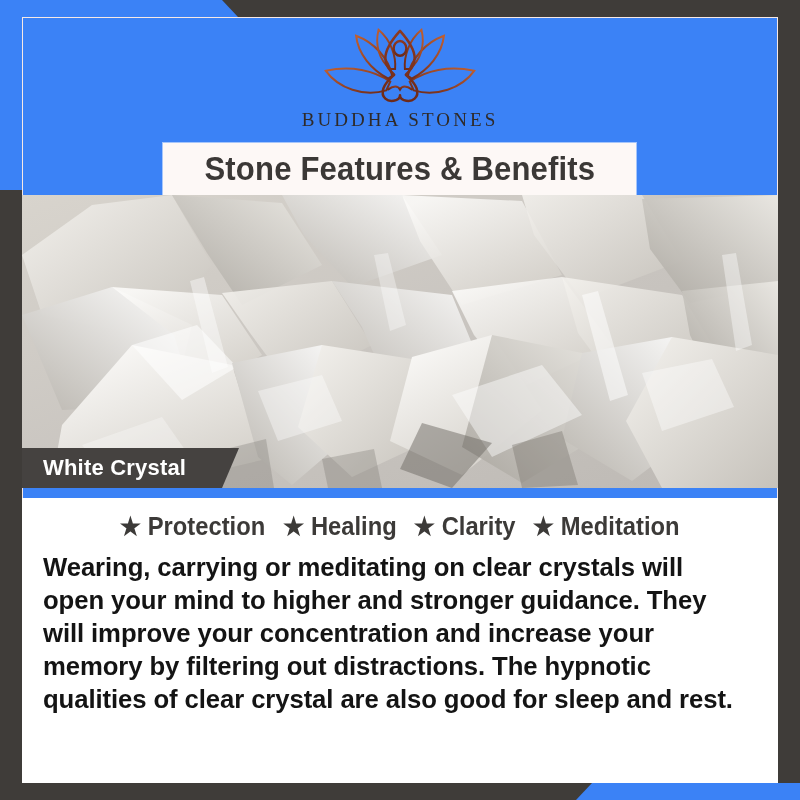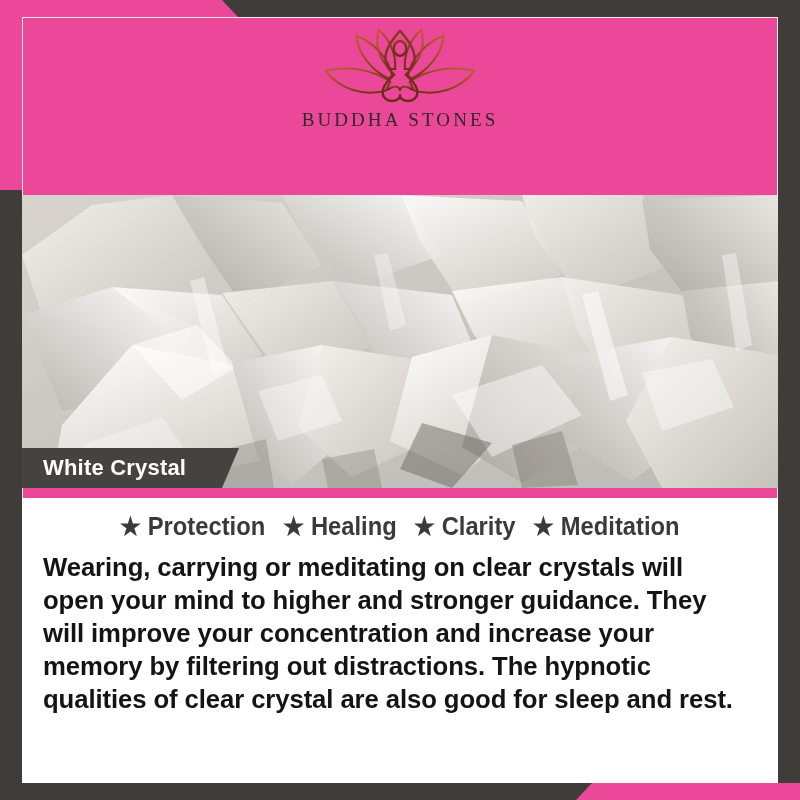--- a/index.html
+++ b/index.html
@@ -8,21 +8,21 @@
     background: #ffffff;
   }
   body {
     font-family: "Liberation Sans", sans-serif;
   }
 
   #poster {
     position: relative;
     width: 800px;
     height: 800px;
-    background: #ec4899;
+    background: #3b82f6;
     overflow: hidden;
   }
 
   
   .band {
     position: absolute;
     background: #3f3c39;
   }
   .band-top {
     top: 0;
@@ -245,20 +245,23 @@
                  C200 120 190 112 182 104
                  C190 96 200 86 200 70
                  C200 52 188 34 170 14 Z" fill="none" stroke="url(#bod)" stroke-width="5.2" stroke-linejoin="round"></path>
 
         <path d="M146 134 C156 126 166 126 170 134 C174 126 184 126 194 134" fill="none" stroke="url(#bod)" stroke-width="4.4" stroke-linecap="round"></path>
       </svg>
     </span>
     <div class="brand-name">BUDDHA STONES</div>
   </div>
 
+  <div class="title-banner">
+    <div class="title-text">Stone Features &amp; Benefits</div>
+  </div>
 
   <div class="photo">
     <svg width="756" height="293" viewBox="0 0 756 293" xmlns="http://www.w3.org/2000/svg">
       <defs>
         <linearGradient id="bg" x1="0" y1="0" x2="1" y2="1">
           <stop offset="0" stop-color="#d8d4cd"></stop>
           <stop offset="0.5" stop-color="#c9c5c0"></stop>
           <stop offset="1" stop-color="#bdb9b4"></stop>
         </linearGradient>
         <linearGradient id="f1" x1="0" y1="0" x2="1" y2="1">

